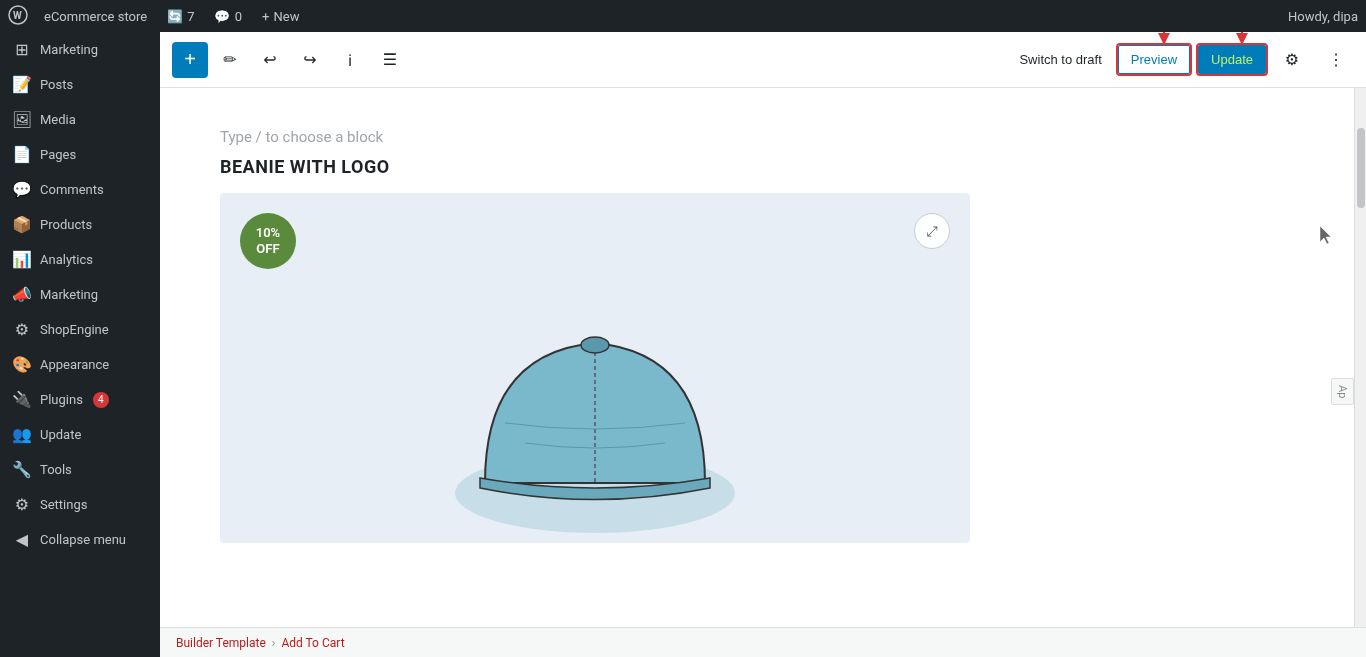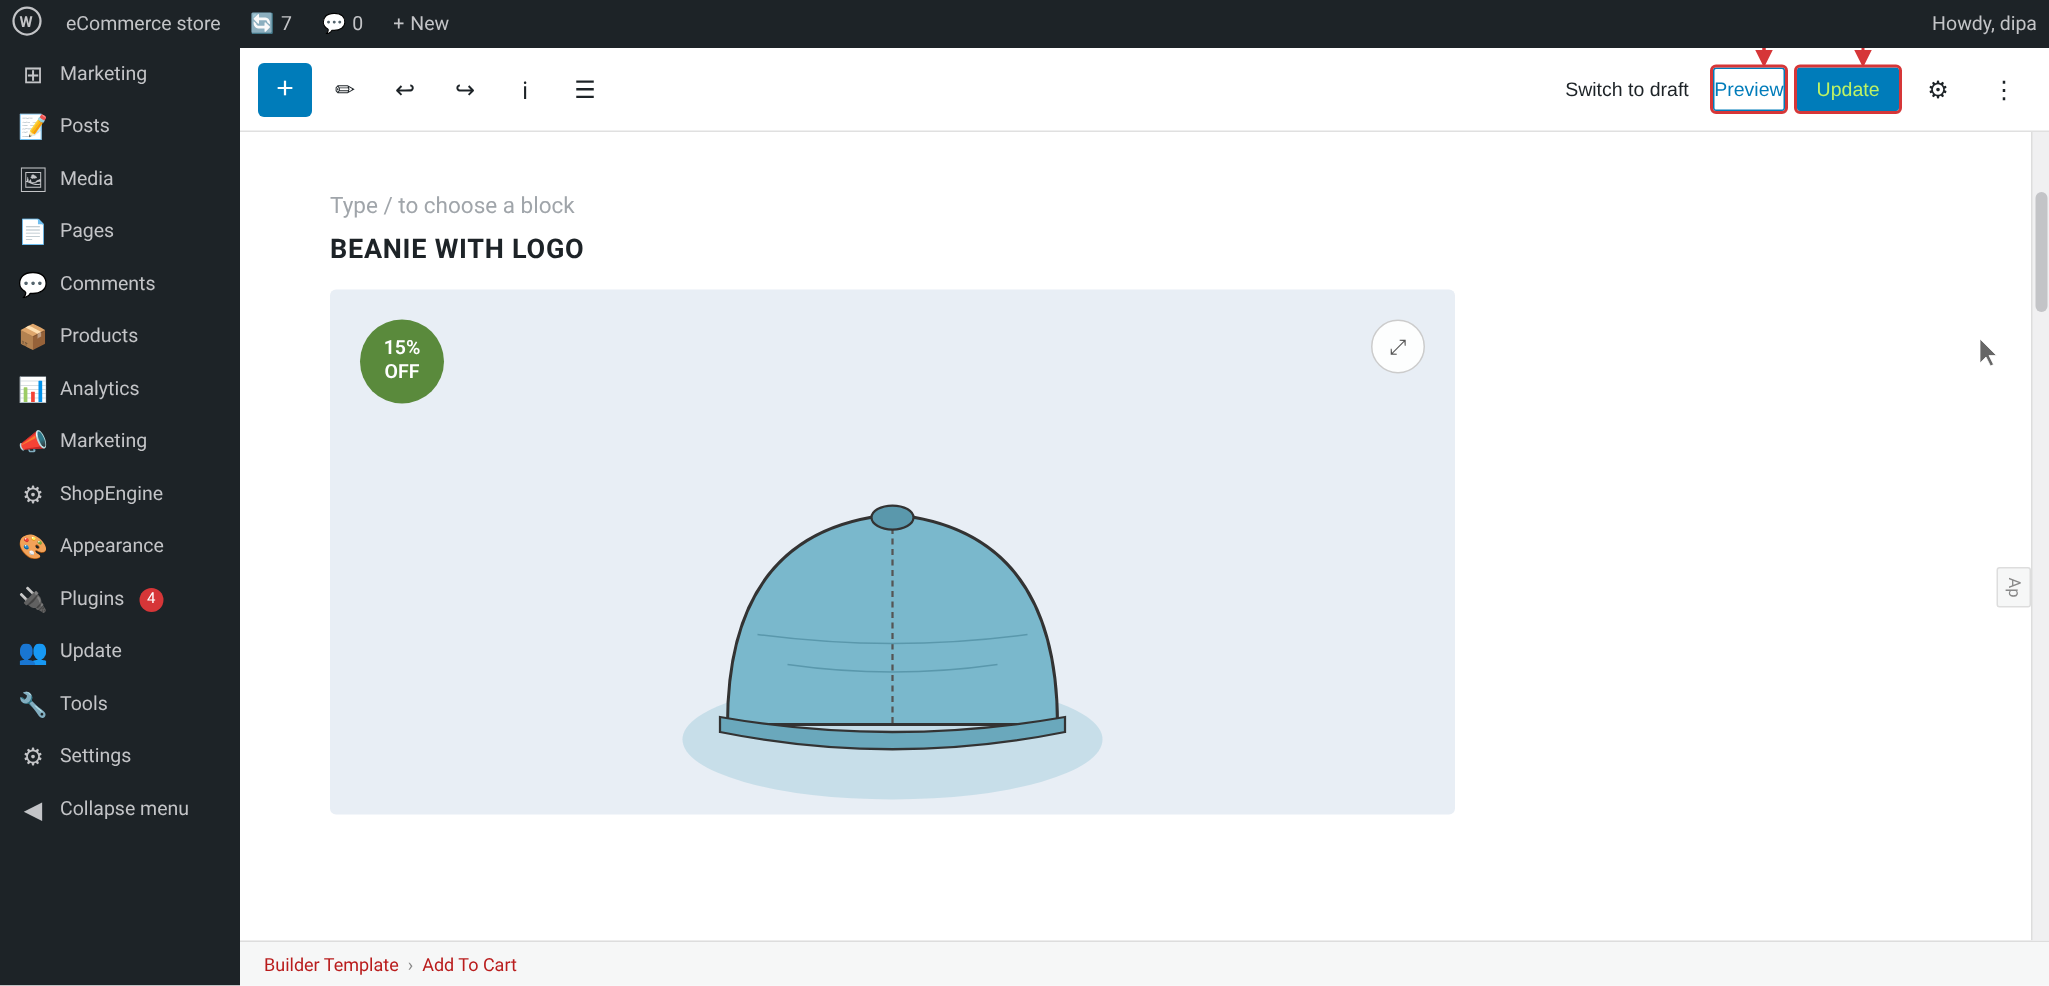--- a/index.html
+++ b/index.html
@@ -124,21 +124,21 @@
       border: none;
       color: #1d2327;
       font-size: 13px;
       cursor: pointer;
       padding: 6px 8px;
     }
     .preview-btn {
       background: #fff;
       border: 1px solid #007cba;
       color: #007cba;
-      padding: 6px 0;
+      padding: 6px 12px;
       border-radius: 2px;
       font-size: 13px;
       cursor: pointer;
       position: relative;
     }
     .update-btn {
       background: #007cba;
       border: 1px solid #007cba;
       color: #bef264;
       padding: 6px 12px;
@@ -430,21 +430,21 @@
     </div>
 
     <div style="display:flex; flex:1; overflow:hidden; position:relative;">
       <div class="editor-content">
         <p class="block-placeholder">Type / to choose a block</p>
         <div>
           <h2 class="product-block-title">BEANIE WITH LOGO</h2>
           <div class="product-image-container">
 
             <div class="discount-badge">
-              <span>15%</span>
+              <span>10%</span>
               <span>OFF</span>
             </div>
 
             <button class="expand-btn">
               <span>⤢</span>
             </button>
 
             <svg class="beanie-svg" width="340" height="280" viewBox="0 0 340 280">
 
               <ellipse cx="170" cy="230" rx="140" ry="40" fill="#7ab8cc" opacity="0.3"></ellipse>

